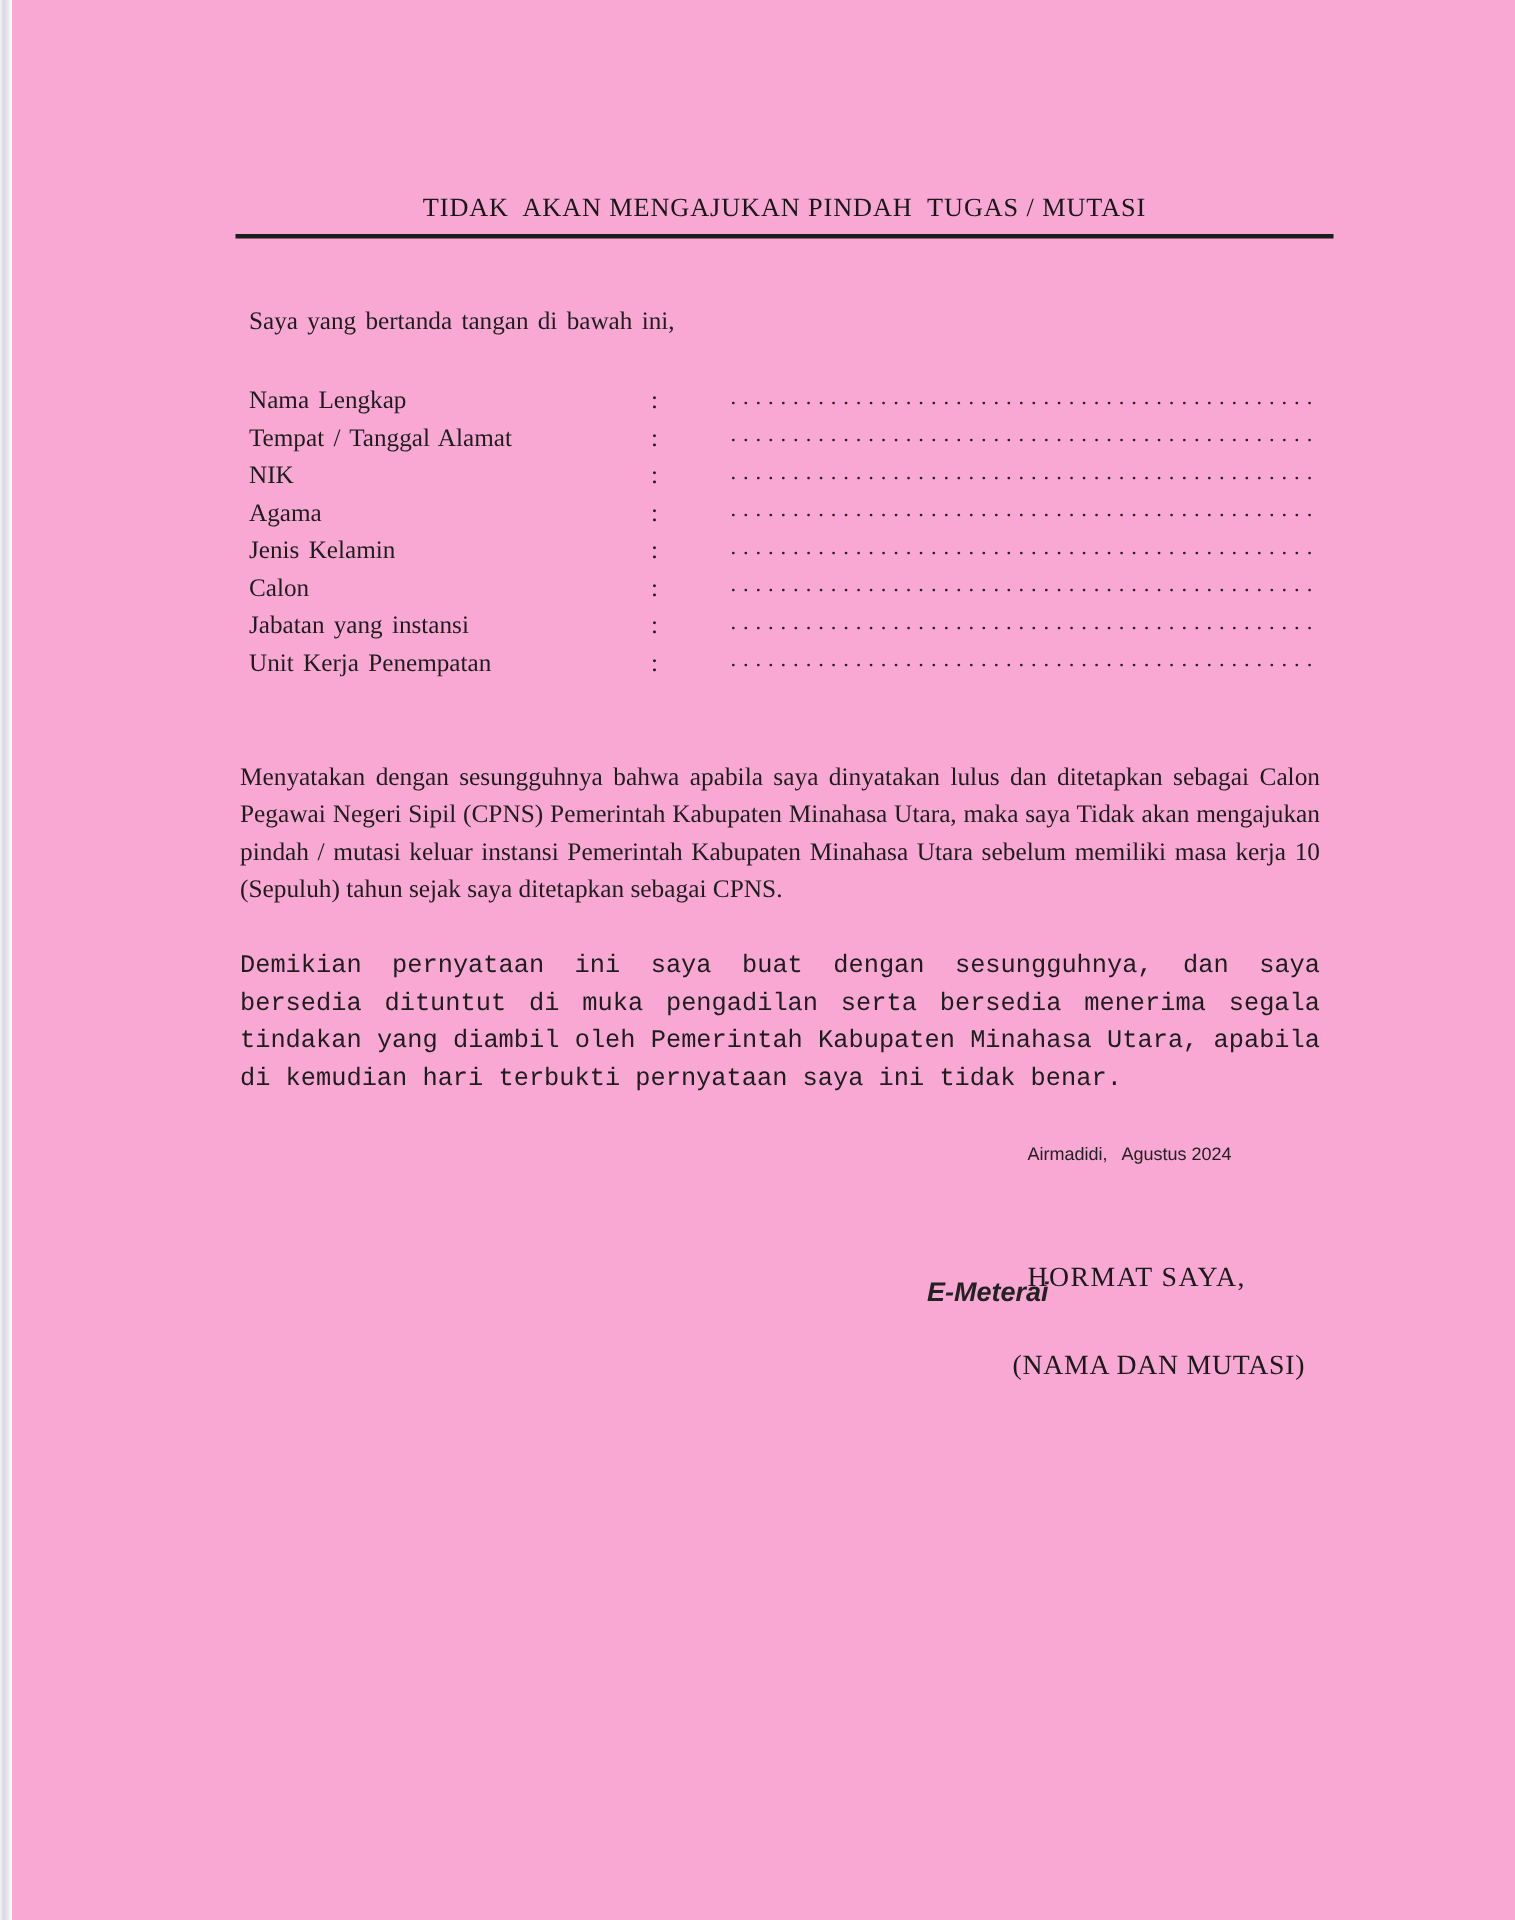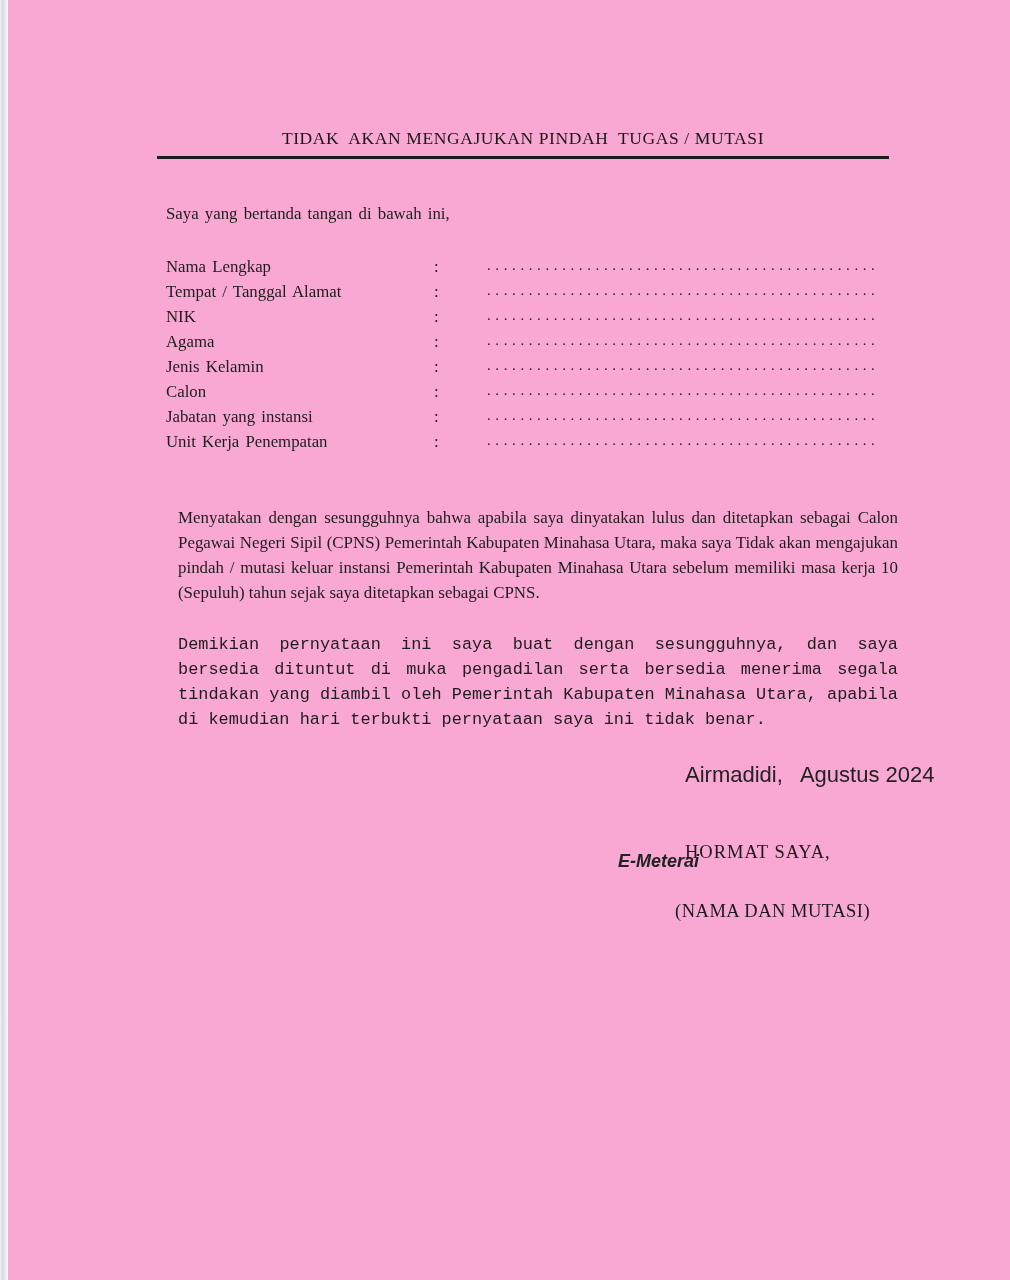--- a/index.html
+++ b/index.html
@@ -75,35 +75,35 @@
   .field-leader {
     flex: 1;
     overflow: hidden;
     white-space: nowrap;
     font-size: 15px;
     letter-spacing: 4.6px;
     color: #242424;
   }
   .para {
     position: absolute;
-    left: 178px;
+    left: 160px;
     width: 720px;
     text-align: justify;
     font-size: 16.9px;
     line-height: 25px;
     color: #1d1d1d;
   }
   .para-1 { top: 505px; }
   .para-2 { top: 632px; font-family: Liberation Mono, monospace; }
   .sig-place-date {
     position: absolute;
     left: 685px;
     top: 762px;
     font-family: "Liberation Sans", sans-serif;
-    font-size: 22px;
+    font-size: 12px;
     white-space: pre;
     color: #222222;
   }
   .sig-salutation {
     position: absolute;
     left: 685px;
     top: 798px;
     font-size: 18.5px;
     letter-spacing: 1px;
     color: #1a1a1a;

